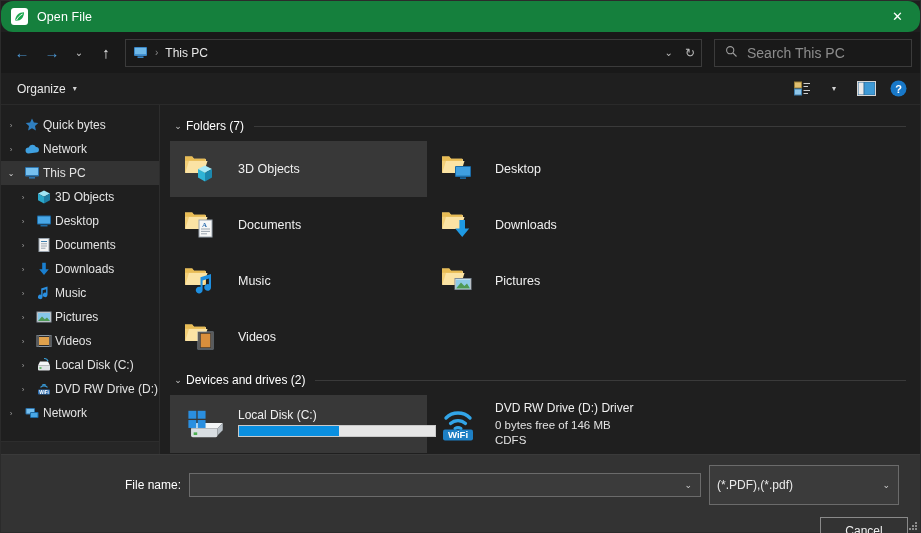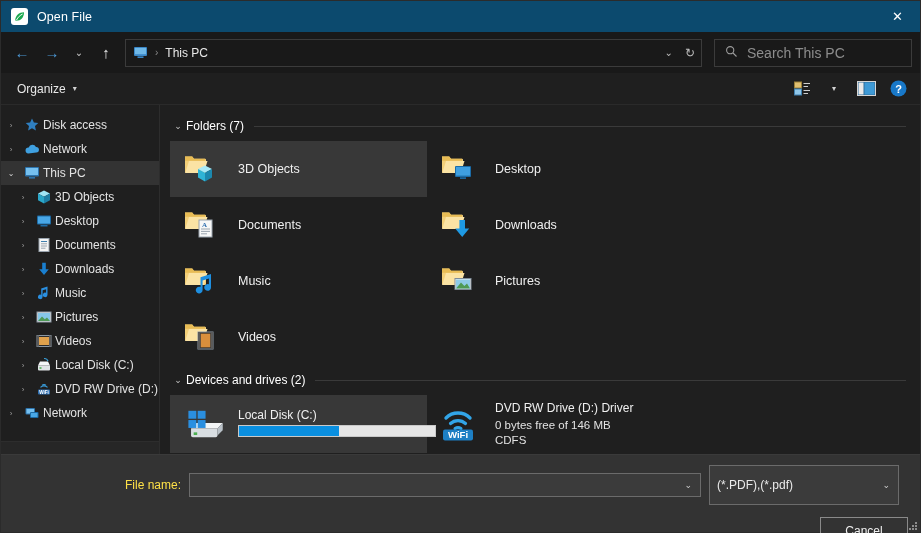--- a/index.html
+++ b/index.html
@@ -13,24 +13,25 @@
     position: relative;
     width: 921px; height: 533px;
     background: #1f1f1f;
     display: flex; flex-direction: column;
     border: 1px solid #2b2b2b;
   }
 
   
   .titlebar {
     height: 31px; min-height: 31px;
-    background: #0c4a6e;
+    background: #15803d;
     display: flex; align-items: center;
     padding-left: 10px;
     position: relative;
+    border-radius: 12px;
   }
   .app-icon {
     width: 17px; height: 17px; border-radius: 3px;
     background: #ffffff;
     display: flex; align-items: center; justify-content: center;
     margin-right: 9px;
   }
   .app-icon svg { display: block; }
   .title-text {
     color: #ffffff; font-size: 12.5px; letter-spacing: .1px;
@@ -170,21 +171,21 @@
   
   .footer {
     height: 78px; min-height: 78px;
     background: #333333;
     position: relative;
     border-top: 1px solid #3a3a3a;
   }
   .fn-row { display: flex; align-items: center; padding: 10px 12px 0 0; }
   .fn-label {
     width: 188px; text-align: right; padding-right: 8px;
-    color: #fde047; font-size: 12px;
+    color: #ffffff; font-size: 12px;
   }
   .fn-input {
     width: 512px; height: 24px;
     border: 1px solid #6b6b6b; background: #3b3b3b;
     display: flex; align-items: center; padding: 0 4px 0 6px;
   }
   .fn-input .val { flex: 1; color: #eaeaea; font-size: 12px; }
   .sel-chev { color: #cfcfcf; font-size: 9px; padding: 0 4px; }
   .fn-type {
     width: 190px; height: 40px; margin-left: 8px;
@@ -296,21 +297,21 @@
 
     <div class="sidebar">
       <div class="tree" id="tree">
           <div class="tnode">
             <span class="exp">›</span>
             <span class="tico">
               <svg width="16" height="16" viewBox="0 0 16 16">
                 <path d="M8 1.5 l1.9 4.1 4.4.5 -3.3 3 .9 4.4 -3.9 -2.3 -3.9 2.3 .9 -4.4 -3.3 -3 4.4 -.5 Z" fill="#2f7fc0"></path>
               </svg>
             </span>
-            <span class="tlabel">Disk access</span>
+            <span class="tlabel">Quick bytes</span>
           </div>
           <div class="tnode">
             <span class="exp">›</span>
             <span class="tico">
               <svg width="16" height="16" viewBox="0 0 16 16">
                 <path d="M4.4 12.5 a3 3 0 0 1 .3 -6 a4 4 0 0 1 7.3 -.6 a2.8 2.8 0 0 1 .3 5.6 Z" fill="#3fa0e0"></path>
               </svg>
             </span>
             <span class="tlabel">Network</span>
           </div>

